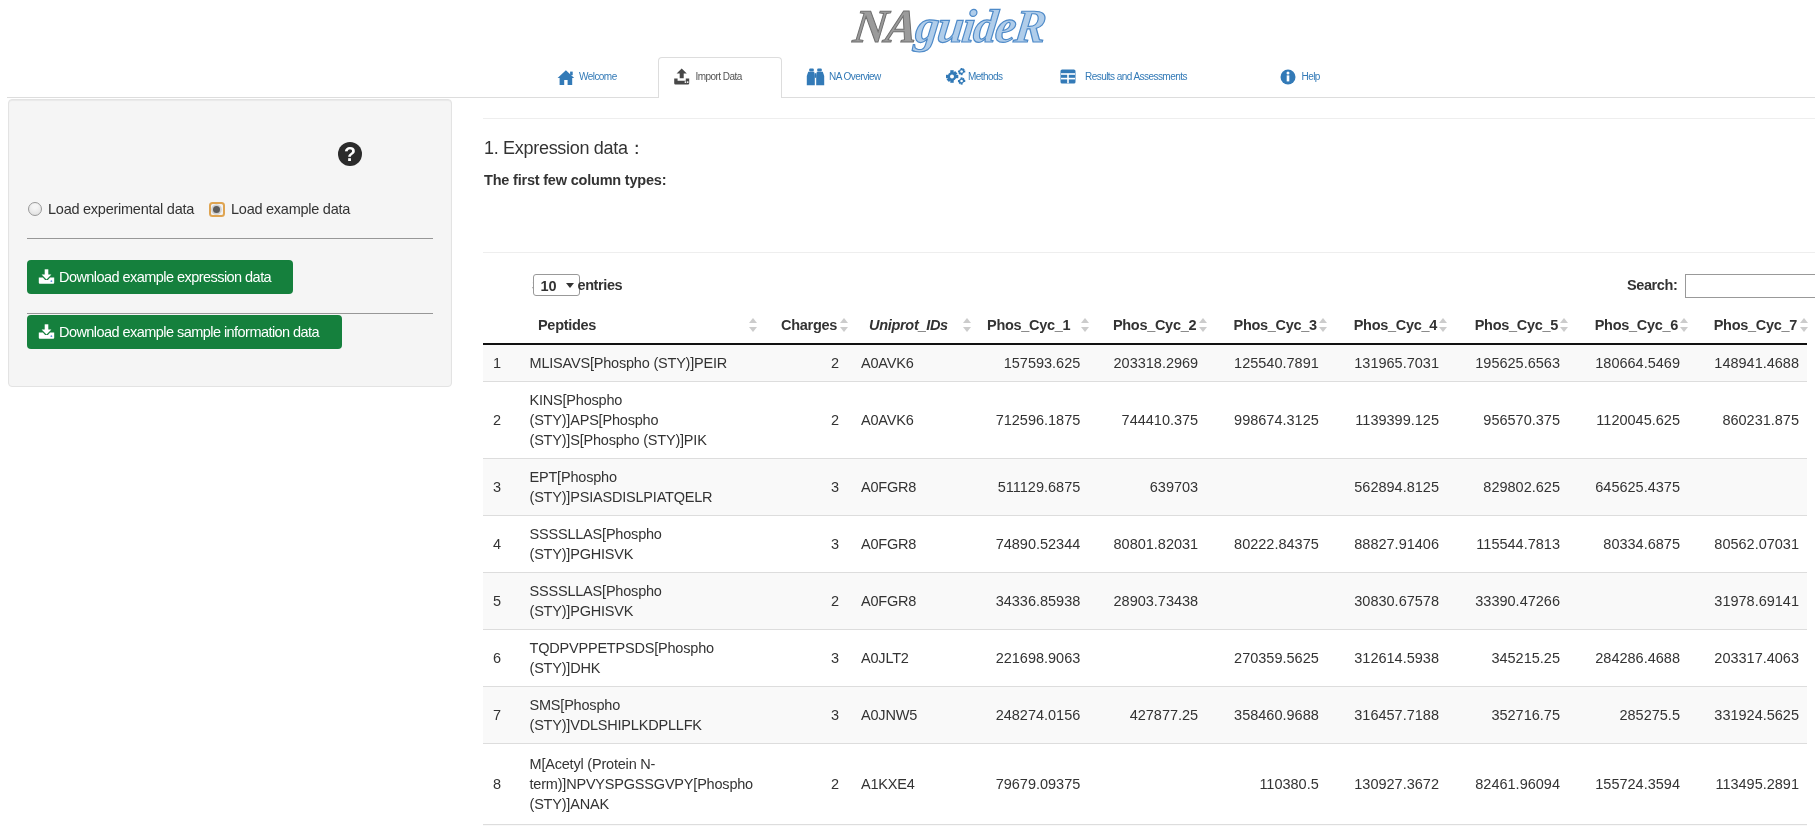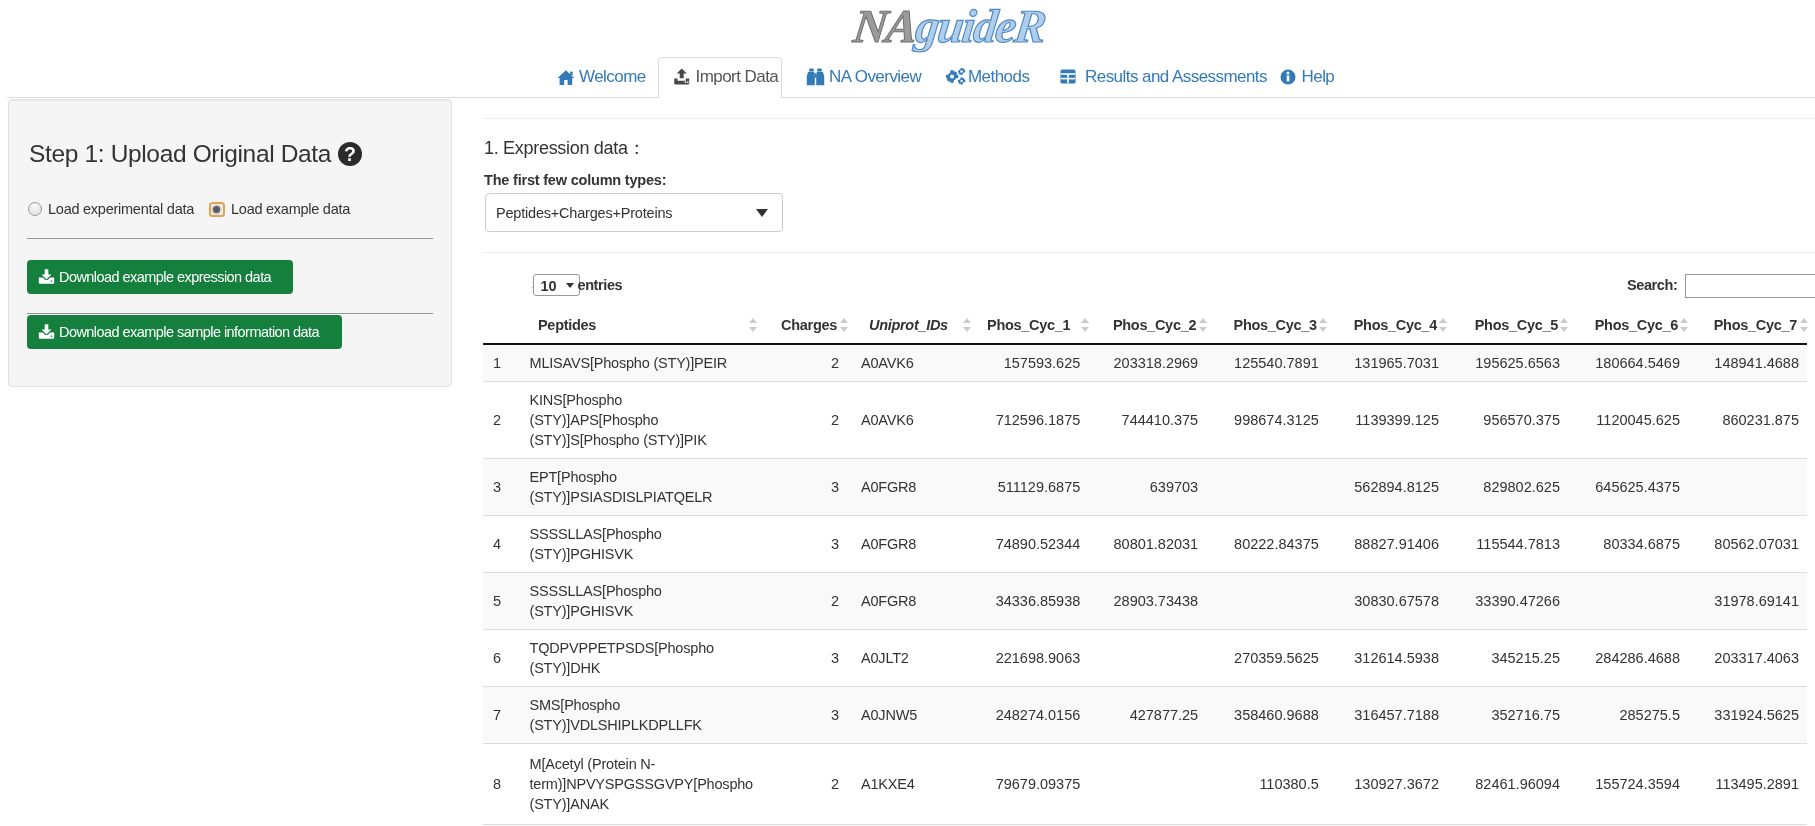--- a/index.html
+++ b/index.html
@@ -2,21 +2,21 @@
 <html><head>
 <meta charset="utf-8">
 <style>
 html,body{margin:0;padding:0;width:1815px;height:826px;overflow:hidden;background:#fff;
   font-family:"Liberation Sans",sans-serif;}
 *{box-sizing:border-box;}
 .abs{position:absolute;}
 #page{position:relative;width:1815px;height:826px;overflow:hidden;}
 
 #navline{left:7px;top:96.5px;width:1808px;height:1px;background:#ddd;}
-.navtxt{font-size:17px;letter-spacing:-0.55px;color:#337ab7;line-height:20px;top:67px;white-space:nowrap;}
+.navtxt{font-size:10px;letter-spacing:-0.55px;color:#337ab7;line-height:20px;top:67px;white-space:nowrap;}
 #tab-active{left:657.5px;top:56.5px;width:124.5px;height:41.5px;background:#fff;
   border:1px solid #ddd;border-bottom:none;border-radius:4px 4px 0 0;}
 .navtxt.act{color:#555;}
 
 #well{left:8px;top:99px;width:444px;height:288px;background:#f5f5f5;
   border:1px solid #e3e3e3;border-radius:4px;box-shadow:inset 0 1px 1px rgba(0,0,0,0.05);}
 #step1{left:29px;top:139px;font-size:24.5px;letter-spacing:-0.35px;color:#333;line-height:29px;white-space:nowrap;}
 #qcirc{left:338px;top:142px;width:24px;height:24px;border-radius:50%;background:#2b2b2b;
   color:#fff;font-weight:bold;font-size:19.5px;text-align:center;line-height:25px;}
 #radio1{left:28px;top:202px;width:14px;height:14px;border-radius:50%;
@@ -144,21 +144,20 @@
   <div class="abs navtxt" style="left:1085px;">Results and Assessments</div>
 
   <svg class="abs" style="left:1280px;top:69px" width="16" height="16" viewBox="0 0 16 16">
     <circle cx="8" cy="8" r="7.5" fill="#337ab7"></circle>
     <rect x="6.7" y="6.4" width="2.6" height="6" fill="#fff"></rect>
     <circle cx="8" cy="4" r="1.5" fill="#fff"></circle>
   </svg>
   <div class="abs navtxt" style="left:1301.5px;">Help</div>
 
   <div class="abs" id="well"></div>
-  <div class="abs" id="step1">Step 1: Upload Original Data</div>
   <div class="abs" id="qcirc">?</div>
   <div class="abs" id="radio1"></div>
   <div class="abs radlab" style="left:48px;">Load experimental data</div>
   <div class="abs" id="radio2">
       <i></i>
     </div>
   <div class="abs radlab" style="left:231px;">Load example data</div>
   <div class="abs shr" style="top:238px;"></div>
   <div class="abs btn" style="left:27px;top:259.5px;width:265.5px;height:34px;">
     <svg style="position:absolute;left:11px;top:9px" width="17" height="16" viewBox="0 0 17 16">
@@ -180,24 +179,20 @@
         <path d="M0.8,8.6 v5.2 a1,1 0 0 0 1,1 h13.4 a1,1 0 0 0 1,-1 v-5.2 h-4.1 l-2.2,2.3 h-2.8 l-2.2,-2.3 z"></path>
       </g>
       <circle cx="13.4" cy="12.2" r="0.9" fill="#5b8edc"></circle>
     </svg>
     <span class="lab">Download example sample information data</span>
   </div>
 
   <div class="abs mhr" style="top:118px;"></div>
   <div class="abs" id="h-exp">1. Expression data：</div>
   <div class="abs" id="lab-types">The first few column types:</div>
-  <div class="abs" id="bigsel">
-      <span>Peptides+Charges+Proteins</span>
-      <i class="car"></i>
-    </div>
   <div class="abs mhr" style="top:251.5px;"></div>
   <div class="abs dtlab" style="left:485px;margin-left:47px;">Show</div>
   <div class="abs" id="lensel">
       <span>10</span>
       <i class="car"></i>
     </div>
   <div class="abs dtlab" style="left:577.5px;">entries</div>
   <div class="abs dtlab" style="left:1627px;">Search:</div>
   <div class="abs" id="srchin"></div>
 

